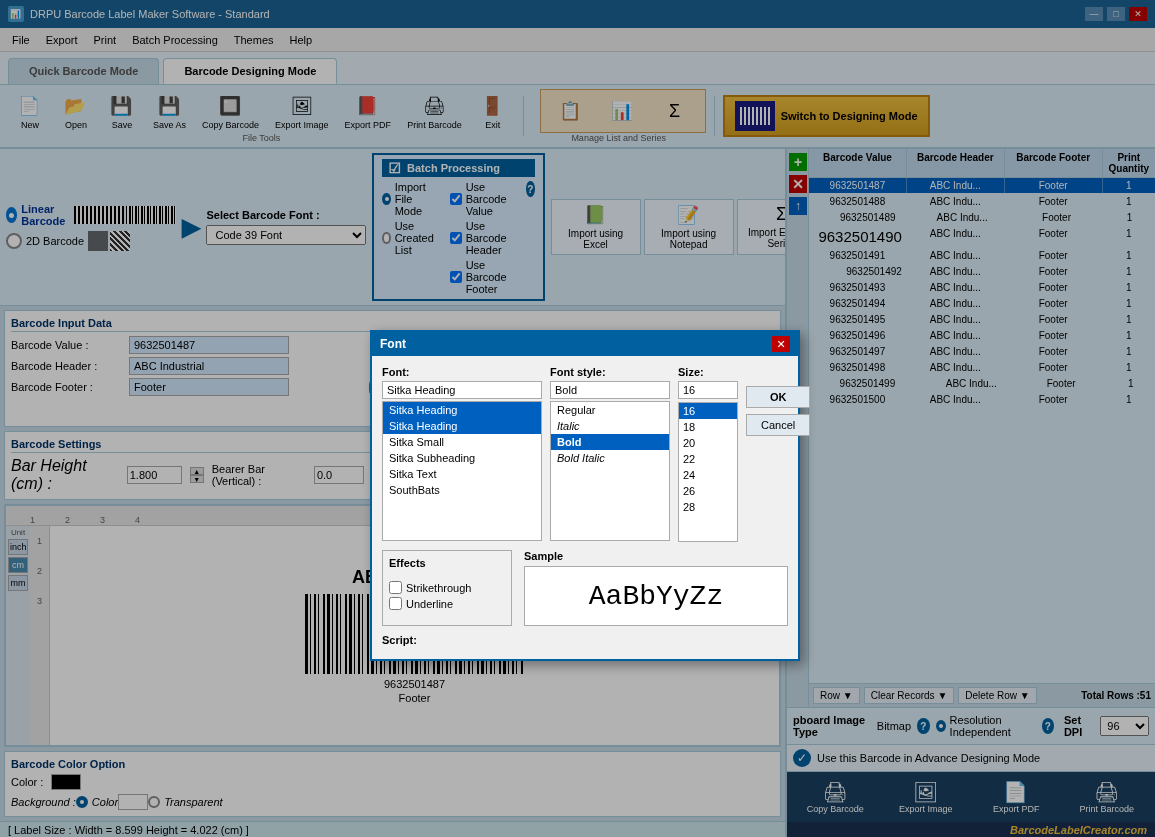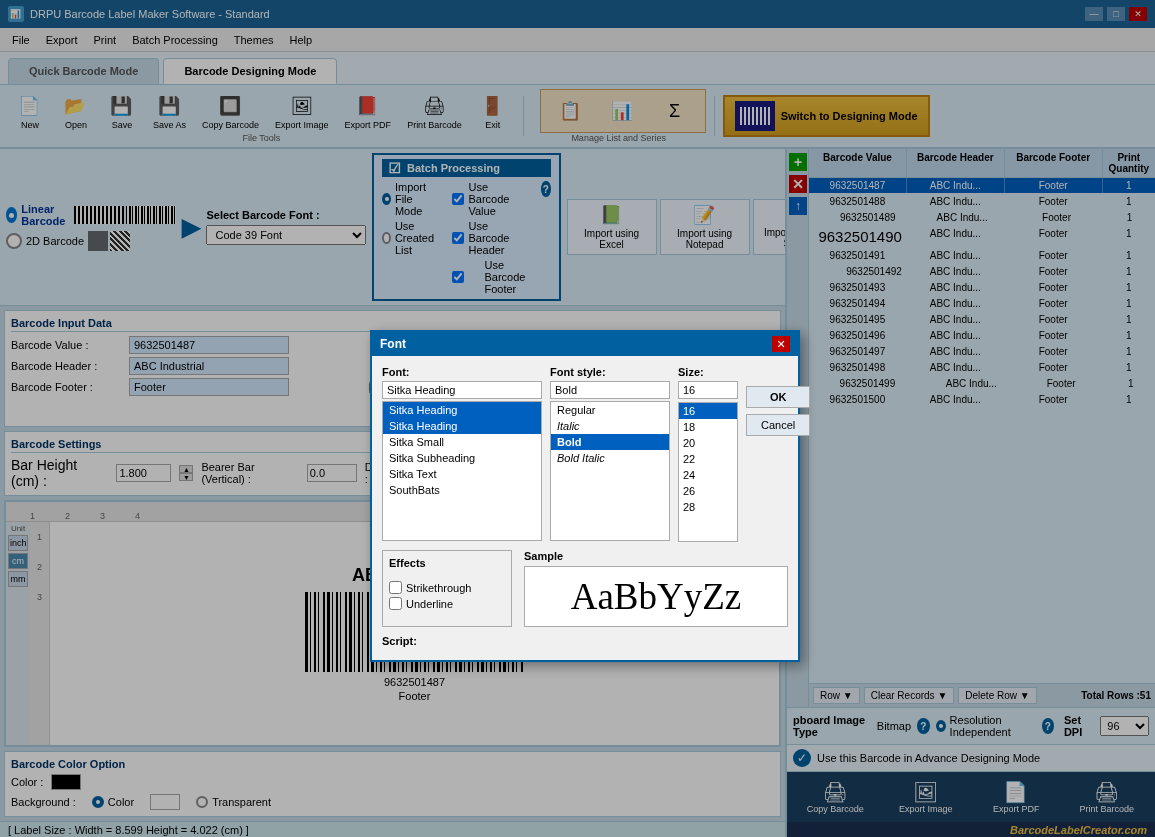--- a/index.html
+++ b/index.html
@@ -53,21 +53,21 @@
     .font-list-item.selected { background: #0060c0; color: white; }
     .font-list-item.highlighted { background: #0060c0; color: white; }
     .style-list { border: 1px solid #aaa; background: white; height: 140px; overflow-y: auto; width: 120px; }
     .style-list-item { padding: 2px 6px; font-size: 11px; cursor: pointer; }
     .style-list-item.selected { background: #0060c0; color: white; }
     .size-input { width: 60px; padding: 2px 4px; border: 1px solid #aaa; font-size: 11px; margin-bottom: 3px; }
     .size-list { border: 1px solid #aaa; background: white; height: 140px; overflow-y: auto; width: 60px; }
     .size-list-item { padding: 2px 4px; font-size: 11px; cursor: pointer; }
     .size-list-item.selected { background: #0060c0; color: white; }
     .sample-box { border: 1px solid #aaa; padding: 8px; background: white; text-align: center; min-height: 60px; display: flex; align-items: center; justify-content: center; }
-    .sample-text { font-size: 37px; font-family: Liberation Serif, serif; }
+    .sample-text { font-size: 28px; font-family: Liberation Mono, monospace; }
     .script-select { width: 100%; padding: 2px 4px; font-size: 11px; border: 1px solid #aaa; }
     .dialog-ok-btn { padding: 4px 20px; background: #e0e8f0; border: 1px solid #aaa; cursor: pointer; font-size: 11px; font-weight: bold; }
     .dialog-cancel-btn { padding: 4px 14px; background: #e0e8f0; border: 1px solid #aaa; cursor: pointer; font-size: 11px; }
 
     
     .statusbar { background: #d0e8f0; border-top: 1px solid #aaccdd; padding: 2px 8px; font-size: 11px; display: flex; align-items: center; }
 
     .help-icon { width: 16px; height: 16px; border-radius: 50%; background: #0060a0; color: white; font-size: 10px; font-weight: bold; display: inline-flex; align-items: center; justify-content: center; cursor: pointer; }
   </style>
 </head>
@@ -226,21 +226,21 @@
           </div>
           <div style="display:flex; flex-direction:column; gap:3px;">
             <div style="display:flex; align-items:center; gap:4px;">
               <input type="checkbox" checked="" style="width: 12px; height: 12px;">
               <span style="font-size:11px;">Use Barcode Value</span>
             </div>
             <div style="display:flex; align-items:center; gap:4px;">
               <input type="checkbox" checked="" style="width: 12px; height: 12px;">
               <span style="font-size:11px;">Use Barcode Header</span>
             </div>
-            <div style="display:flex; align-items:center; gap:20px;">
+            <div style="display:flex; align-items:center; gap:4px;">
               <input type="checkbox" checked="" style="width: 12px; height: 12px;">
               <span style="font-size:11px;">Use Barcode Footer</span>
             </div>
           </div>
           <span class="help-icon">?</span>
         </div>
       </div>
 
       <div style="display:flex; flex-direction:column; gap:3px; justify-content:center;">
         <div style="display:flex; gap:3px;">
@@ -336,21 +336,21 @@
             <button style="width:14px; height:8px; background:#e0e0e0; border:1px solid #aaa; cursor:pointer; font-size:7px; padding:0;">▲</button>
             <button style="width:14px; height:8px; background:#e0e0e0; border:1px solid #aaa; cursor:pointer; font-size:7px; padding:0;">▼</button>
           </div>
         </div>
       </div>
     </div>
 
     <div style="background:white; border:1px solid #aaccdd; margin:0 4px 4px; padding:6px;">
       <div style="font-weight:bold; font-size:11px; color:#003366; margin-bottom:4px; border-bottom:1px solid #aaccdd; padding-bottom:2px;">Barcode Settings</div>
       <div style="display:flex; align-items:center; gap:8px;">
-        <span style="font-size:14px;">Bar Height (cm) :</span>
+        <span style="font-size:16px;font-style:italic;">Bar Height (cm) :</span>
         <input type="text" style="width: 55px; padding: 2px; border: 1px solid rgb(170, 170, 170); font-size: 11px;" value="1.800">
         <div style="display:flex; flex-direction:column;">
           <button style="width:14px; height:8px; background:#e0e0e0; border:1px solid #aaa; cursor:pointer; font-size:7px; padding:0;">▲</button>
           <button style="width:14px; height:8px; background:#e0e0e0; border:1px solid #aaa; cursor:pointer; font-size:7px; padding:0;">▼</button>
         </div>
         <span style="font-size:11px;">Bearer Bar (Vertical) :</span>
         <input type="text" style="width: 50px; padding: 2px; border: 1px solid rgb(170, 170, 170); font-size: 11px;" value="0.0">
         <span style="font-size:11px;">Density (cm) :</span>
         <input type="text" style="width: 55px; padding: 2px; border: 1px solid rgb(170, 170, 170); font-size: 11px;" value="0.070">
         <div style="display:flex; flex-direction:column;">
@@ -400,21 +400,21 @@
         </div>
       </div>
     </div>
 
     <div style="background:white; border:1px solid #aaccdd; margin:0 4px 4px; padding:6px;">
       <div style="font-weight:bold; font-size:11px; color:#003366; margin-bottom:4px;">Barcode Color Option</div>
       <div style="display:flex; align-items:center; gap:8px;">
         <span style="font-size:11px;">Color :</span>
         <div style="width:30px; height:16px; background:black; border:1px solid #aaa;"></div>
       </div>
-      <div style="display:flex; align-items:center; gap:16px; margin-top:4px;">
+      <div style="display:flex; align-items:center; gap:0; margin-top:4px;font-style:italic;">
         <span style="font-size:11px;">Background :</span>
         <div style="display:flex; align-items:center; gap:4px;">
           <div style="width:12px; height:12px; border-radius:50%; border:2px solid #0060a0; background:#0060a0; display:flex; align-items:center; justify-content:center;">
             <div style="width:4px; height:4px; background:white; border-radius:50%;"></div>
           </div>
           <span style="font-size:11px;">Color</span>
         </div>
         <div style="width:30px; height:16px; background:white; border:1px solid #aaa;"></div>
         <div style="display:flex; align-items:center; gap:4px;">
           <div style="width:12px; height:12px; border-radius:50%; border:2px solid #888; background:white;"></div>

